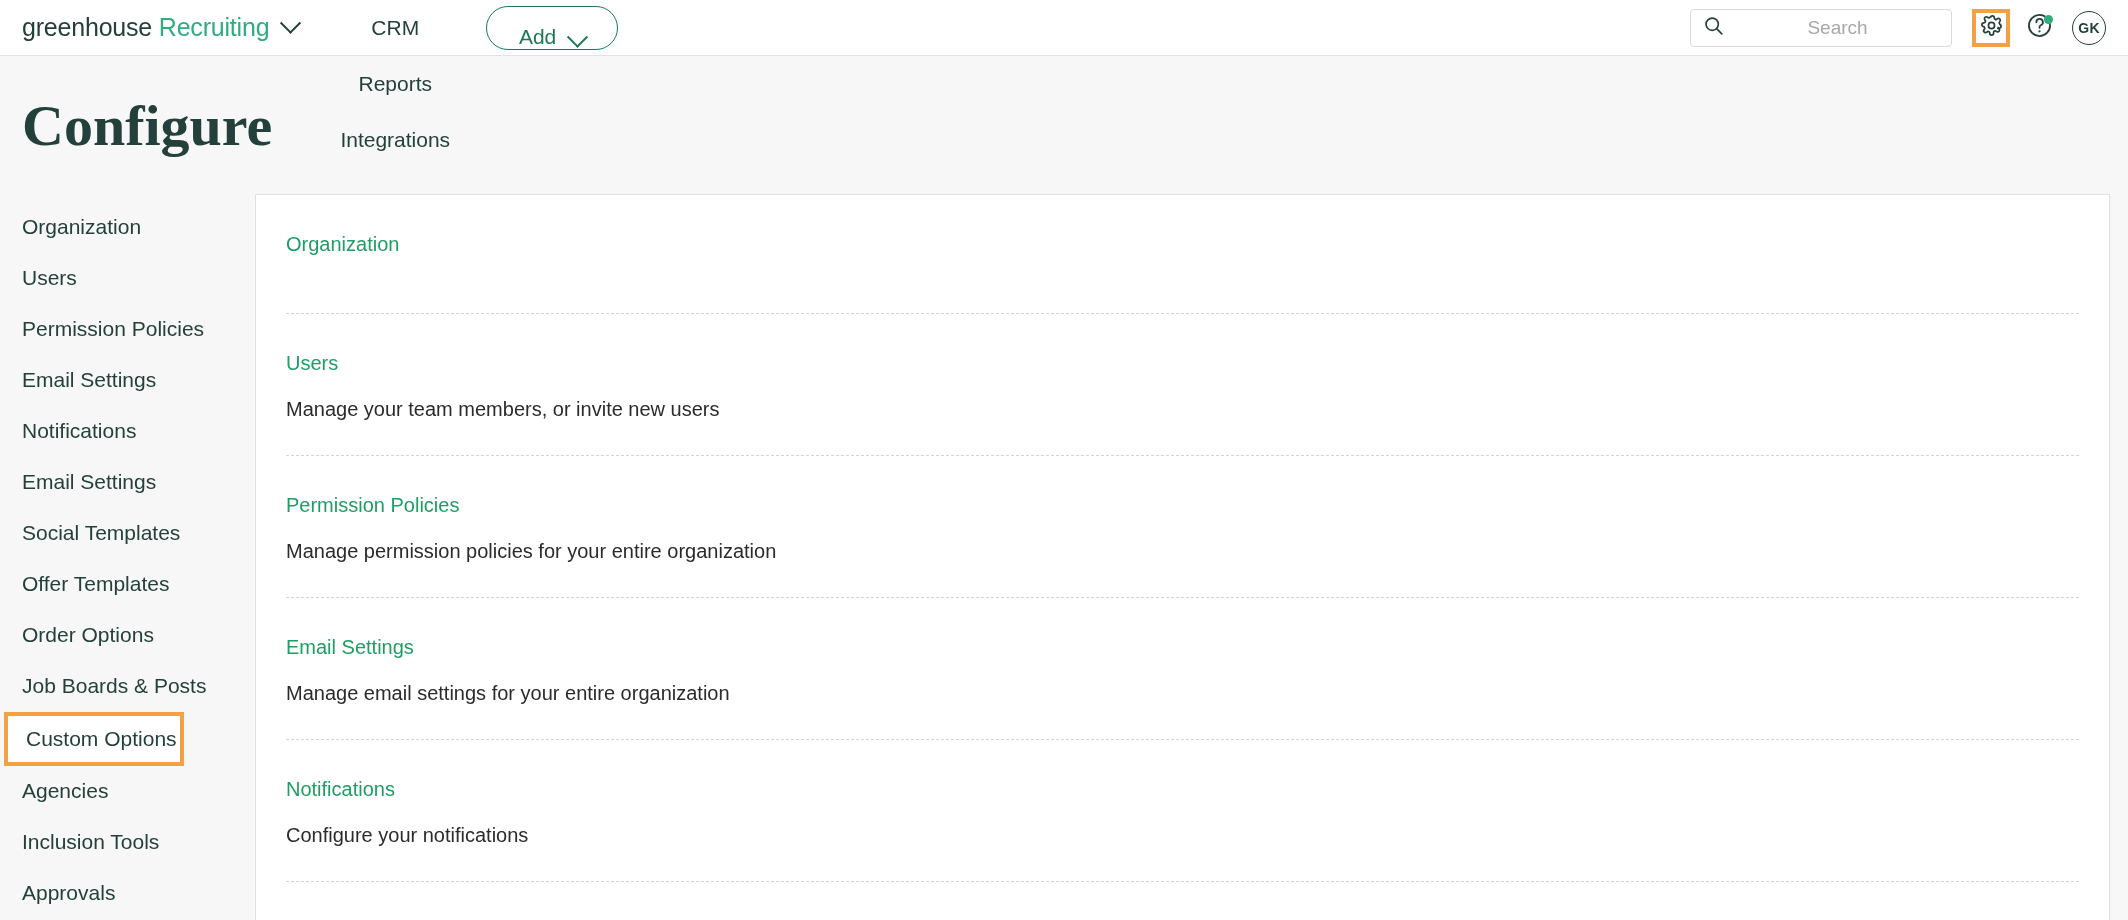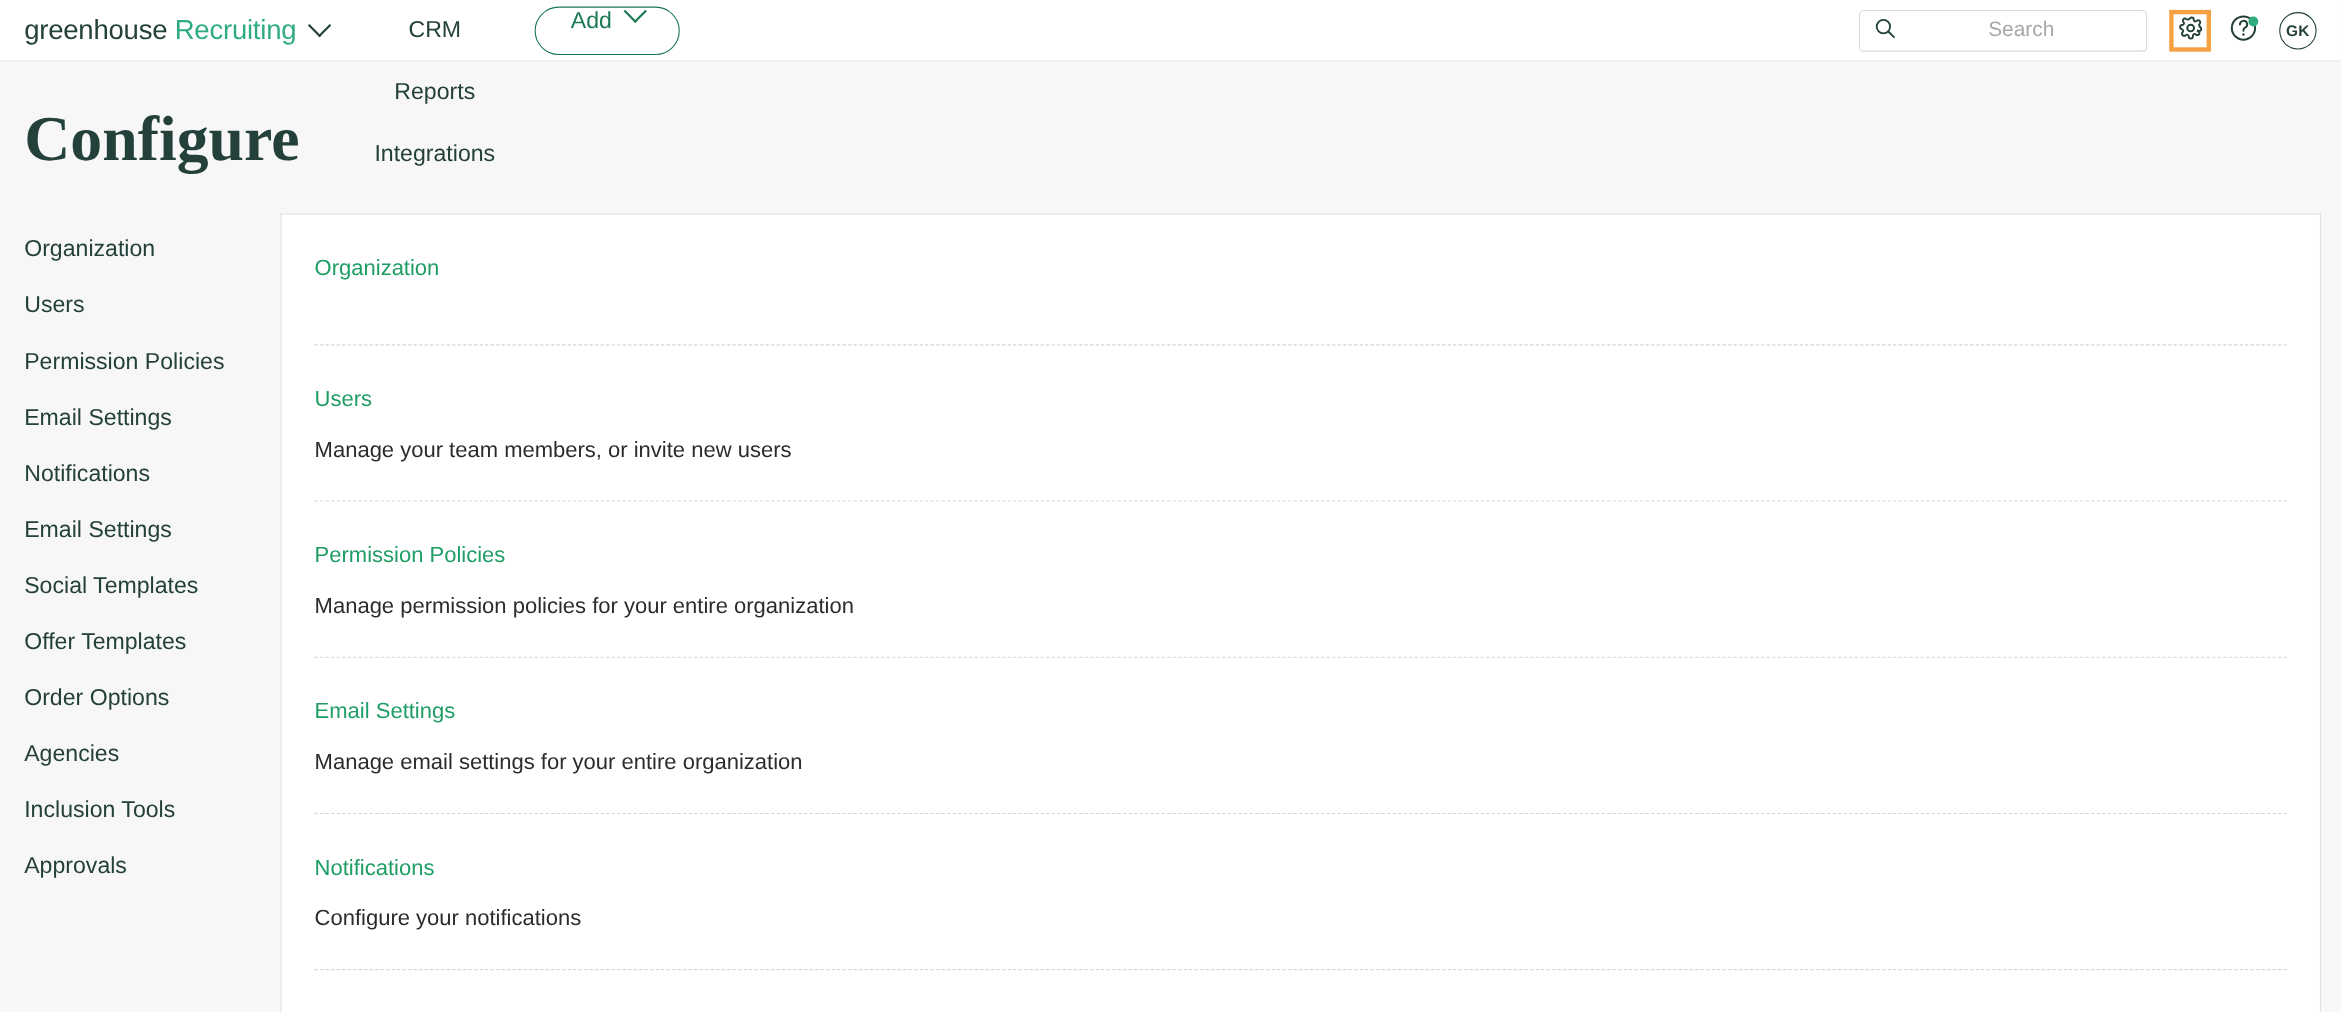--- a/index.html
+++ b/index.html
@@ -69,21 +69,21 @@
     height: 44px;
     min-width: 132px;
     padding: 0 24px;
     border: 1.5px solid #1B7A53;
     border-radius: 24px;
     background: #FFFFFF;
     color: #1B7A53;
     font-size: 21px;
     font-family: "Liberation Sans", sans-serif;
     display: flex;
-    align-items: flex-start;
+    align-items: flex-end;
     justify-content: center;
     gap: 14px;
     cursor: pointer;
   }
 
   #nav-right {
     margin-left: auto;
     display: flex;
     align-items: center;
     gap: 6px;
@@ -295,20 +295,22 @@
   <aside id="sidebar">
     <a class="side-item" href="#">Organization</a>
     <a class="side-item" href="#">Users</a>
     <a class="side-item" href="#">Permission Policies</a>
     <a class="side-item" href="#">Email Settings</a>
     <a class="side-item" href="#">Notifications</a>
     <a class="side-item" href="#">Email Settings</a>
     <a class="side-item" href="#">Social Templates</a>
     <a class="side-item" href="#">Offer Templates</a>
     <a class="side-item" href="#">Order Options</a>
+    <a class="side-item" href="#">Job Boards &amp; Posts</a>
+    <a class="side-item highlighted" href="#">Custom Options</a>
     <a class="side-item" href="#">Agencies</a>
     <a class="side-item" href="#">Inclusion Tools</a>
     <a class="side-item" href="#">Approvals</a>
   </aside>
 
   <main id="panel">
 
     <div class="entry">
       <a class="entry-link" href="#">Organization</a>
     </div>

